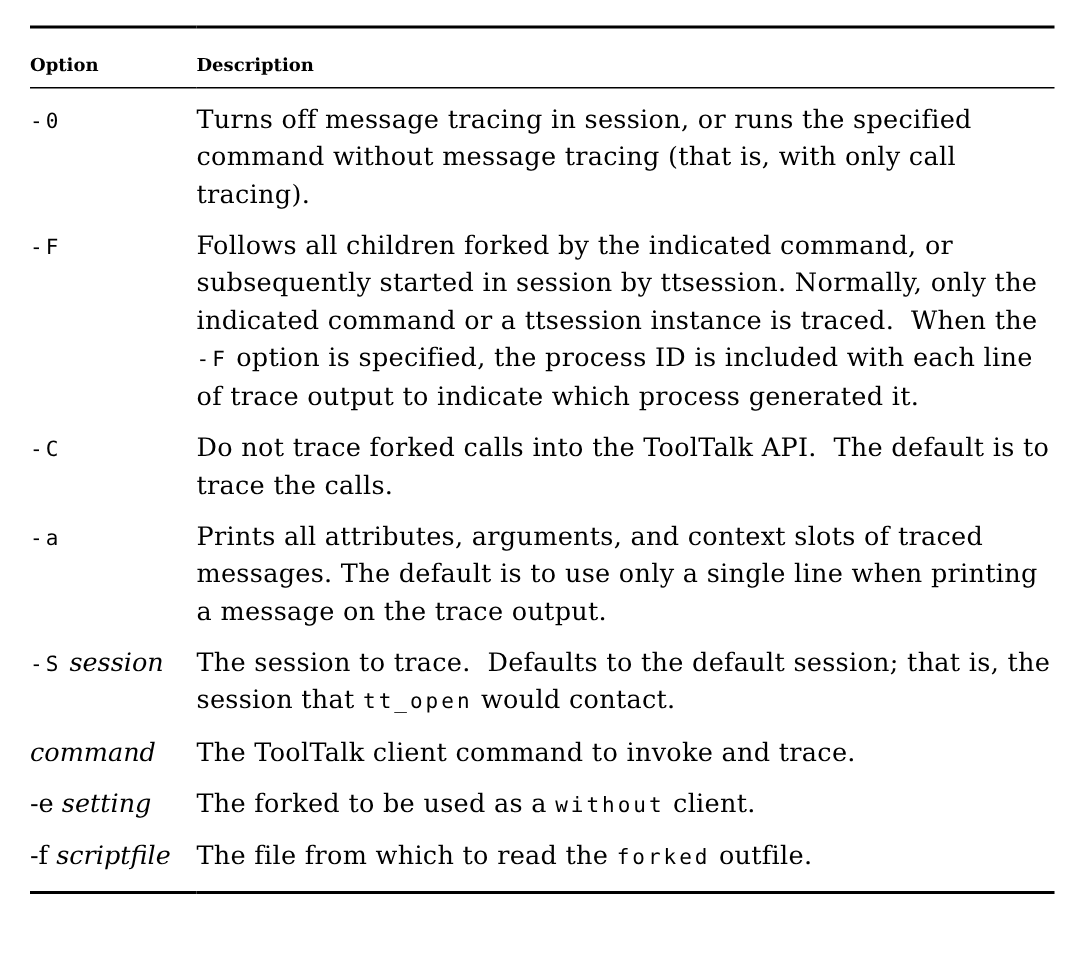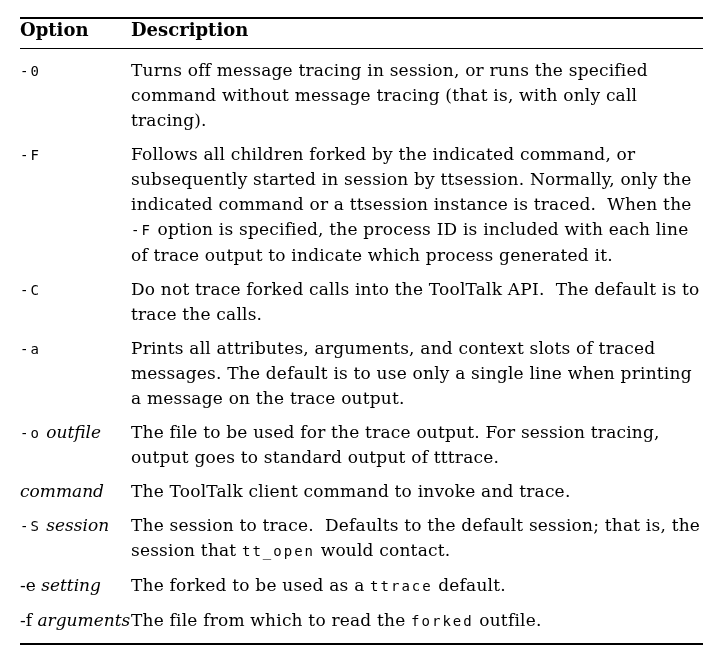--- a/index.html
+++ b/index.html
@@ -22,23 +22,23 @@
   table.options-table {
     border-collapse: collapse;
     width: 683px;
     border-top: 2px solid #000000;
     border-bottom: 2px solid #000000;
     table-layout: fixed;
   }
   thead th {
     text-align: left;
     vertical-align: bottom;
-    font-size: 18px;
+    font-size: 12px;
     font-weight: bold;
-    padding: 0 0 8px 0;
+    padding: 17px 0 8px 0;
     border-bottom: 1.5px solid #000000;
     font-family: "DejaVu Serif", serif;
   }
   th.col-option { width: 111px; }
   tbody td {
     vertical-align: top;
     padding: 0 0 9px 0;
     font-size: 17px;
     line-height: 25px;
   }
@@ -88,34 +88,30 @@
         </tr>
         <tr>
           <td class="opt-cell"><span class="seg-mono">-C</span></td>
           <td class="desc-cell"><span class="seg-plain">Do not trace forked calls into the ToolTalk API.  The default is to trace the calls.</span></td>
         </tr>
         <tr>
           <td class="opt-cell"><span class="seg-mono">-a</span></td>
           <td class="desc-cell"><span class="seg-plain">Prints all attributes, arguments, and context slots of traced messages. The default is to use only a single line when printing a message on the trace output.</span></td>
         </tr>
         <tr>
-          <td class="opt-cell"><span class="seg-mono">-o</span><span class="seg-plain"> </span><span class="seg-italic">outfile</span></td>
-          <td class="desc-cell"><span class="seg-plain">The file to be used for the trace output. For session tracing, output goes to standard output of tttrace.</span></td>
+          <td class="opt-cell"><span class="seg-mono">-S</span><span class="seg-plain"> </span><span class="seg-italic">session</span></td>
+          <td class="desc-cell"><span class="seg-plain">The session to trace.  Defaults to the default session; that is, the session that </span><span class="seg-mono">tt_open</span><span class="seg-plain"> would contact.</span></td>
         </tr>
         <tr>
           <td class="opt-cell"><span class="seg-italic">command</span></td>
           <td class="desc-cell"><span class="seg-plain">The ToolTalk client command to invoke and trace.</span></td>
         </tr>
         <tr>
-          <td class="opt-cell"><span class="seg-mono">-S</span><span class="seg-plain"> </span><span class="seg-italic">session</span></td>
-          <td class="desc-cell"><span class="seg-plain">The session to trace.  Defaults to the default session; that is, the session that </span><span class="seg-mono">tt_open</span><span class="seg-plain"> would contact.</span></td>
+          <td class="opt-cell"><span class="seg-plain">-e</span><span class="seg-plain"> </span><span class="seg-italic">setting</span></td>
+          <td class="desc-cell"><span class="seg-plain">The forked to be used as a </span><span class="seg-mono">without</span><span class="seg-plain"> client.</span></td>
         </tr>
         <tr>
-          <td class="opt-cell"><span class="seg-plain">-e</span><span class="seg-plain"> </span><span class="seg-italic">setting</span></td>
-          <td class="desc-cell"><span class="seg-plain">The forked to be used as a </span><span class="seg-mono">ttrace</span><span class="seg-plain"> default.</span></td>
-        </tr>
-        <tr>
-          <td class="opt-cell"><span class="seg-plain">-f</span><span class="seg-plain"> </span><span class="seg-italic">arguments</span></td>
+          <td class="opt-cell"><span class="seg-plain">-f</span><span class="seg-plain"> </span><span class="seg-italic">scriptfile</span></td>
           <td class="desc-cell"><span class="seg-plain">The file from which to read the </span><span class="seg-mono">forked</span><span class="seg-plain"> outfile.</span></td>
         </tr>
       </tbody>
   </table>
 </div>
 
 </body></html>

